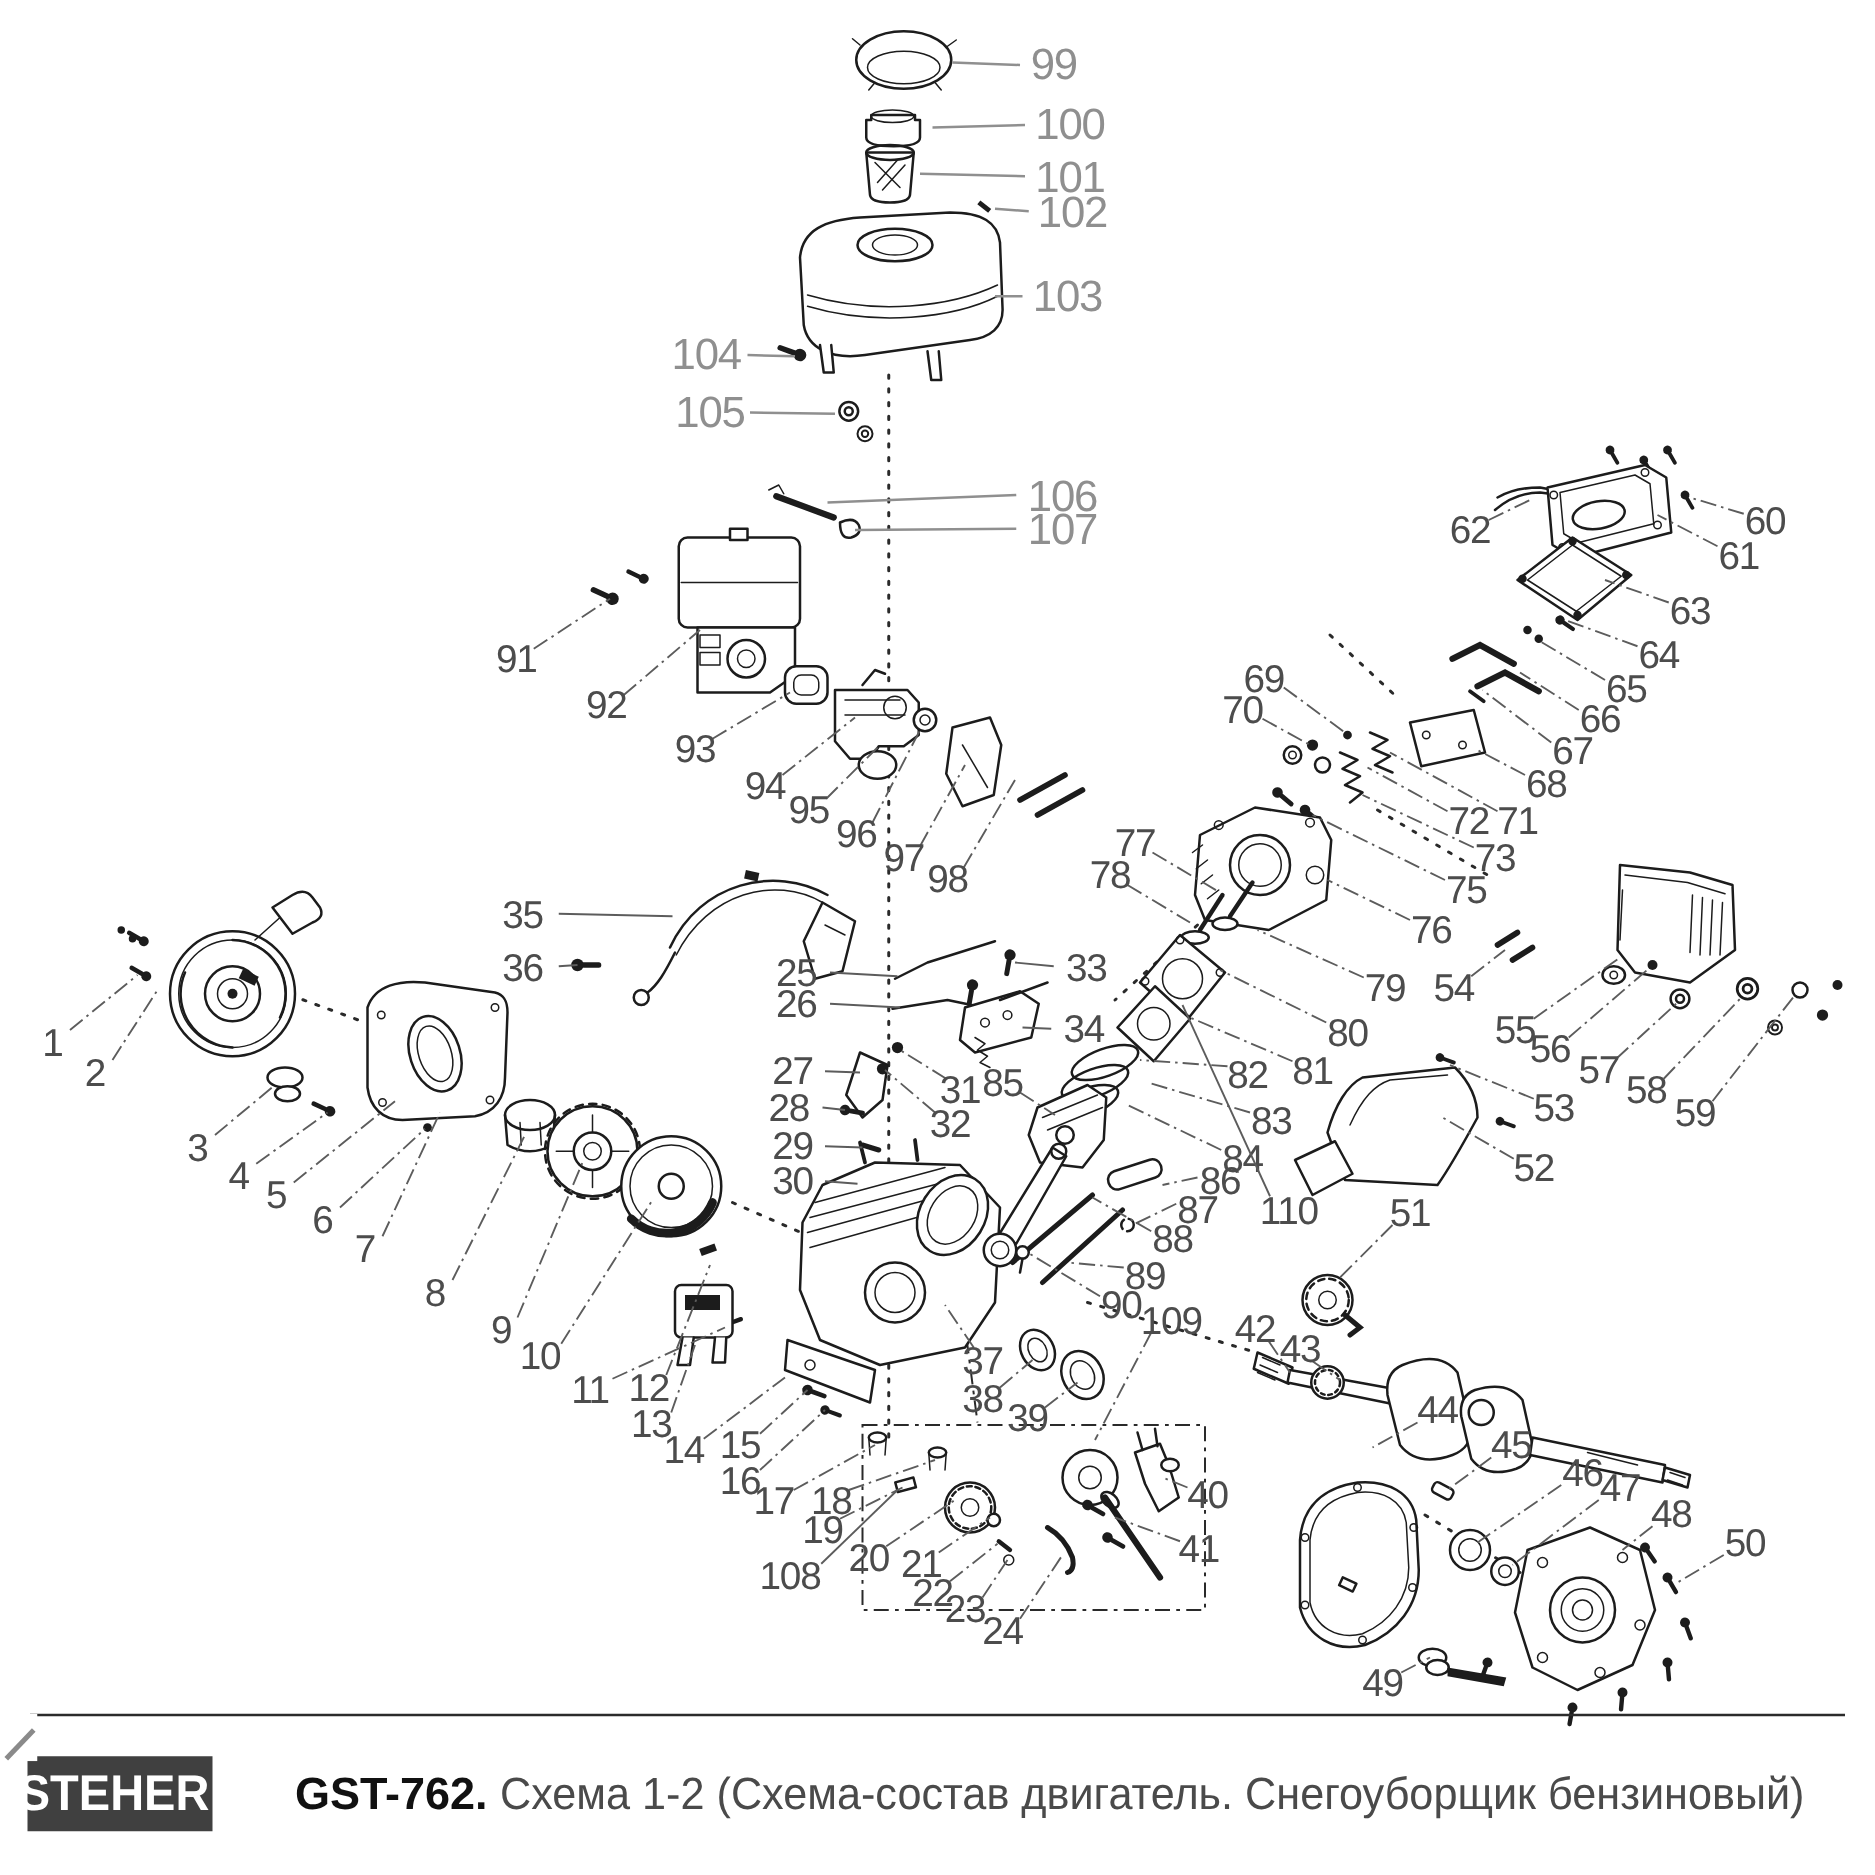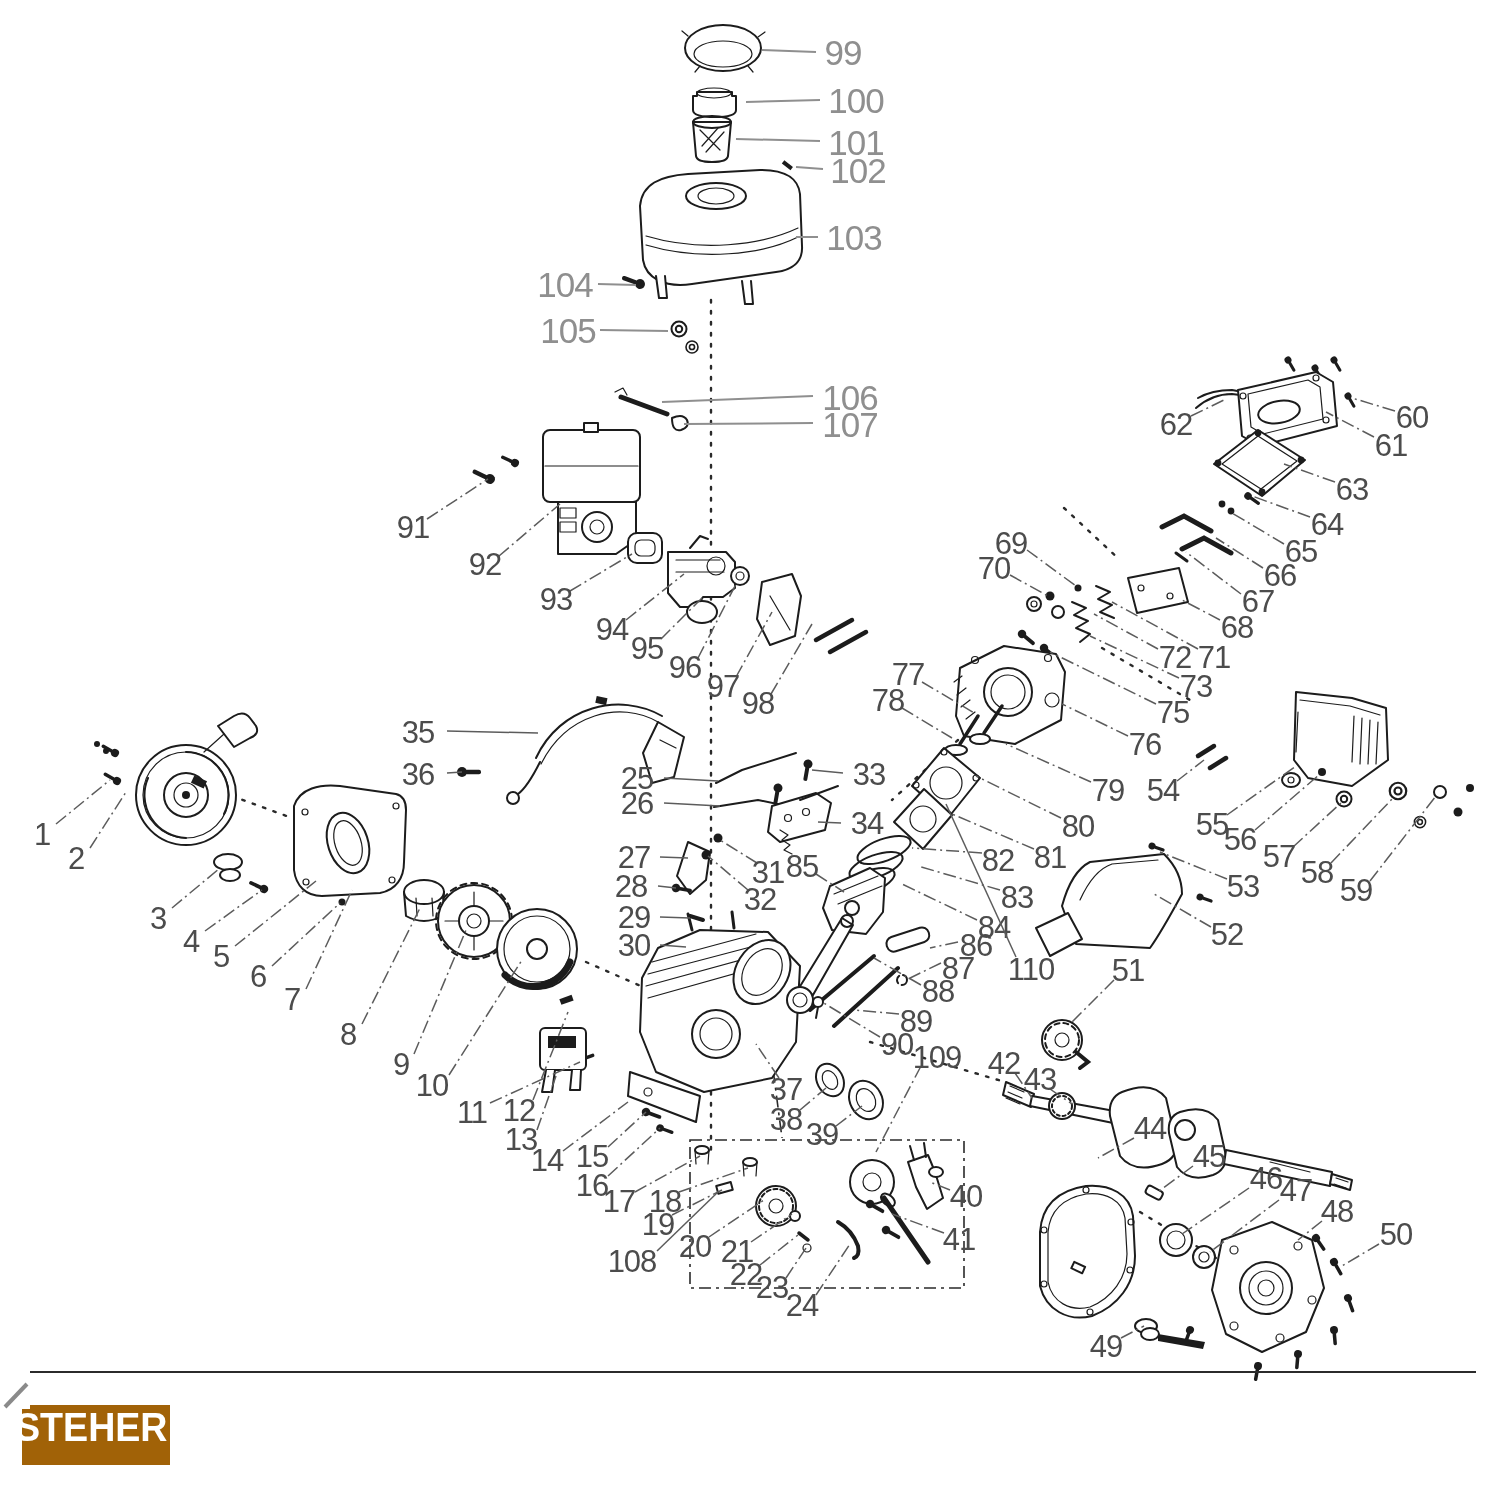--- a/index.html
+++ b/index.html
@@ -17,21 +17,21 @@
   text.plabel{font-family:"Liberation Sans",sans-serif;font-size:31px;fill:#4c4c4c;
               text-anchor:middle;dominant-baseline:central;letter-spacing:-1px;}
   text.plabel.big{font-size:35px;fill:#8f8f8f;}
   line.leader{stroke:#5c5c5c;stroke-width:1.5;}
   line.leader.dash{stroke-dasharray:13 4 2 4;}
   line.leader.bigl{stroke:#8f8f8f;stroke-width:2;}
   
   #footer{position:absolute;left:0;top:1371px;width:1500px;}
   #footer .hr{height:0;border-top:2px solid #2b2b2b;margin:0 24px 0 24px;}
   #footer .frow{display:flex;align-items:center;margin:32px 0 0 22px;}
-  .logo{background:#a16207;width:148px;height:60px;display:flex;
+  .logo{background:#404040;width:148px;height:60px;display:flex;align-items:center;
         justify-content:center;gap:7px;flex:0 0 auto;}
   .logo .brand{color:#fff;font-weight:bold;font-size:40px;letter-spacing:0px;
                transform:scaleX(.94);transform-origin:left center;}
   .titleline{margin-left:66px;font-size:36px;white-space:nowrap;}
   .titleline .model{font-weight:bold;color:#111;}
   .titleline .scheme{color:#4a4a4a;font-weight:normal;transform:scaleX(.96);
                      display:inline-block;transform-origin:left center;}
 </style>
 </head>
 <body>
@@ -639,15 +639,19 @@
     <div class="hr"></div>
     <div class="frow">
       <div class="logo">
         <svg width="30" height="38" viewBox="0 0 30 38">
           <rect x="2.5" y="2.5" width="25" height="33" fill="none" stroke="#fff" stroke-width="5"></rect>
           <line x1="5" y1="30" x2="25" y2="8" stroke="#fff" stroke-width="5"></line>
           <line x1="5" y1="36" x2="27" y2="13" stroke="#8a8a8a" stroke-width="4"></line>
         </svg>
         <span class="brand">STEHER</span>
       </div>
+      <div class="titleline">
+        <span class="model">GST-762.</span>
+        <span class="scheme">Схема 1-2 (Схема-состав двигатель. Снегоуборщик бензиновый)</span>
+      </div>
     </div>
   </div>
 </div>
 
 </body></html>

